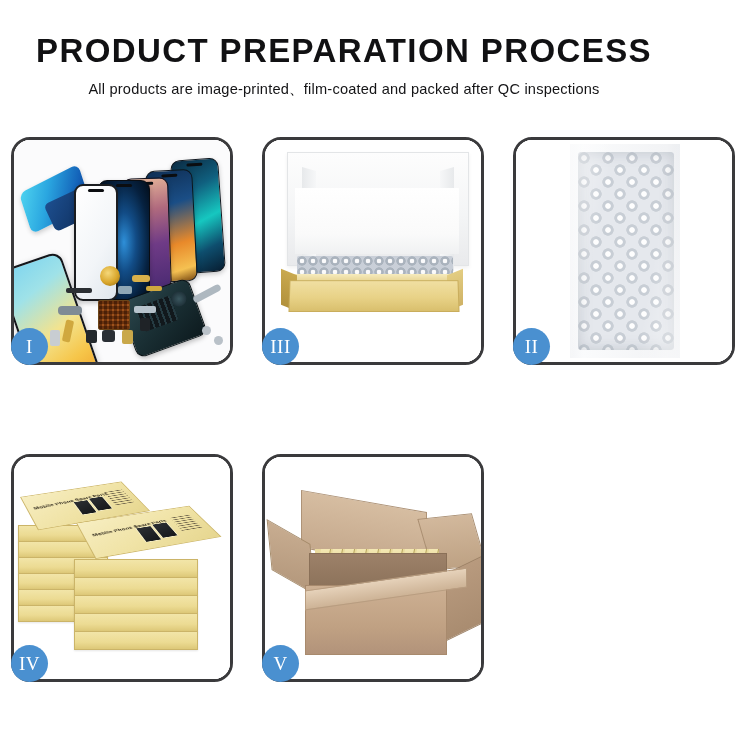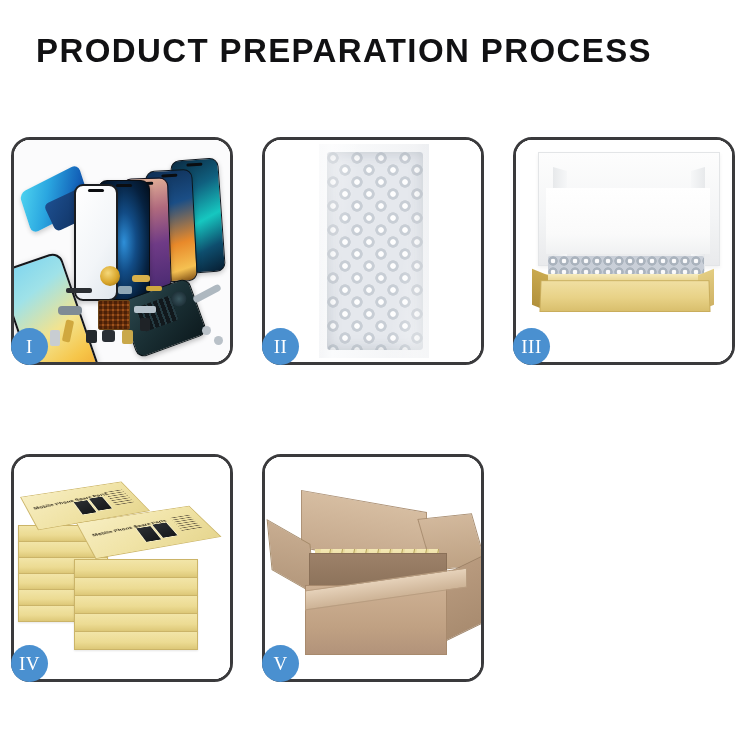--- a/index.html
+++ b/index.html
@@ -404,20 +404,21 @@
     background: linear-gradient(160deg, rgba(255,255,255,.75) 0%, rgba(232,236,240,.45) 100%);
     transform: rotate(-20deg) skewX(-10deg);
     border-radius: 2px;
   }
 </style>
 </head>
 <body>
 
 <div class="header">
   <h1 class="title">PRODUCT PREPARATION PROCESS</h1>
+  <p class="subtitle">All products are image-printed、film-coated and packed after QC inspections</p>
 </div>
 
 <div class="grid">
 
   <div class="panel">
     <div class="panel-inner">
       <div class="scene-i">
         <div class="ph-blue-flat"></div>
         <div class="ph-blue-flat2"></div>
         <div class="ph ph-5">
@@ -454,45 +455,45 @@
         <span class="pt s13"></span>
         <span class="pt s14"></span>
         <span class="pt s15"></span>
       </div>
     </div>
     <div class="badge">I</div>
   </div>
 
   <div class="panel">
     <div class="panel-inner">
-      <div class="scene-ii">
-        <div class="pouch"></div>
-        <div class="bubbles"></div>
-        <div class="pouch-sheen"></div>
-      </div>
-    </div>
-    <div class="badge">II</div>
-  </div>
-
-  <div class="panel">
-    <div class="panel-inner">
       <div class="scene-iii">
         <div class="b3-lid">
           <div class="b3-lid-flapL"></div>
           <div class="b3-lid-flapR"></div>
         </div>
         <div class="b3-foam"></div>
         <div class="b3-bubble"></div>
         <div class="b3-rim"></div>
         <div class="b3-sideL"></div>
         <div class="b3-sideR"></div>
         <div class="b3-front"></div>
       </div>
     </div>
     <div class="badge">III</div>
+  </div>
+
+  <div class="panel">
+    <div class="panel-inner">
+      <div class="scene-ii">
+        <div class="pouch"></div>
+        <div class="bubbles"></div>
+        <div class="pouch-sheen"></div>
+      </div>
+    </div>
+    <div class="badge">II</div>
   </div>
 
   <div class="panel">
     <div class="panel-inner">
       <div class="scene-iv">
         <div class="stack">
 
           <div class="sb" style="left:4px; top:68px; width:88px; height:15px;"></div>
           <div class="sb" style="left:4px; top:84px; width:88px; height:15px;"></div>
           <div class="sb" style="left:4px; top:100px; width:88px; height:15px;"></div>

